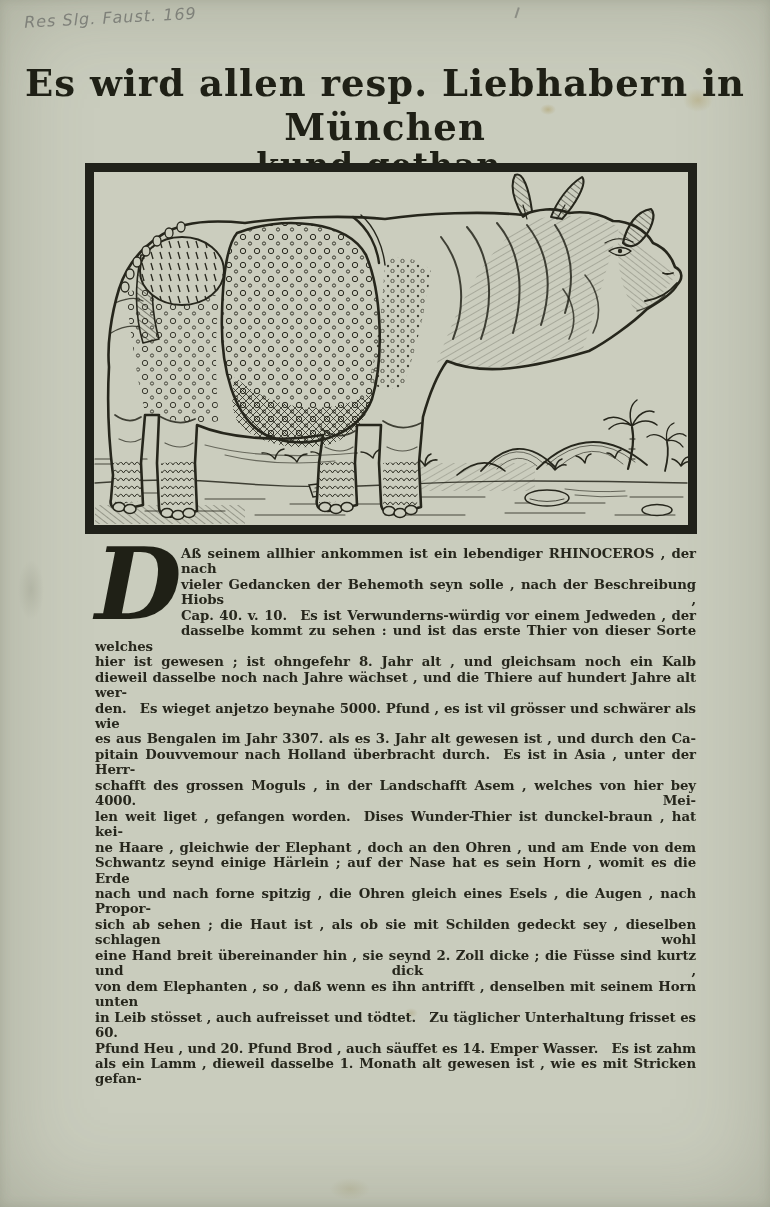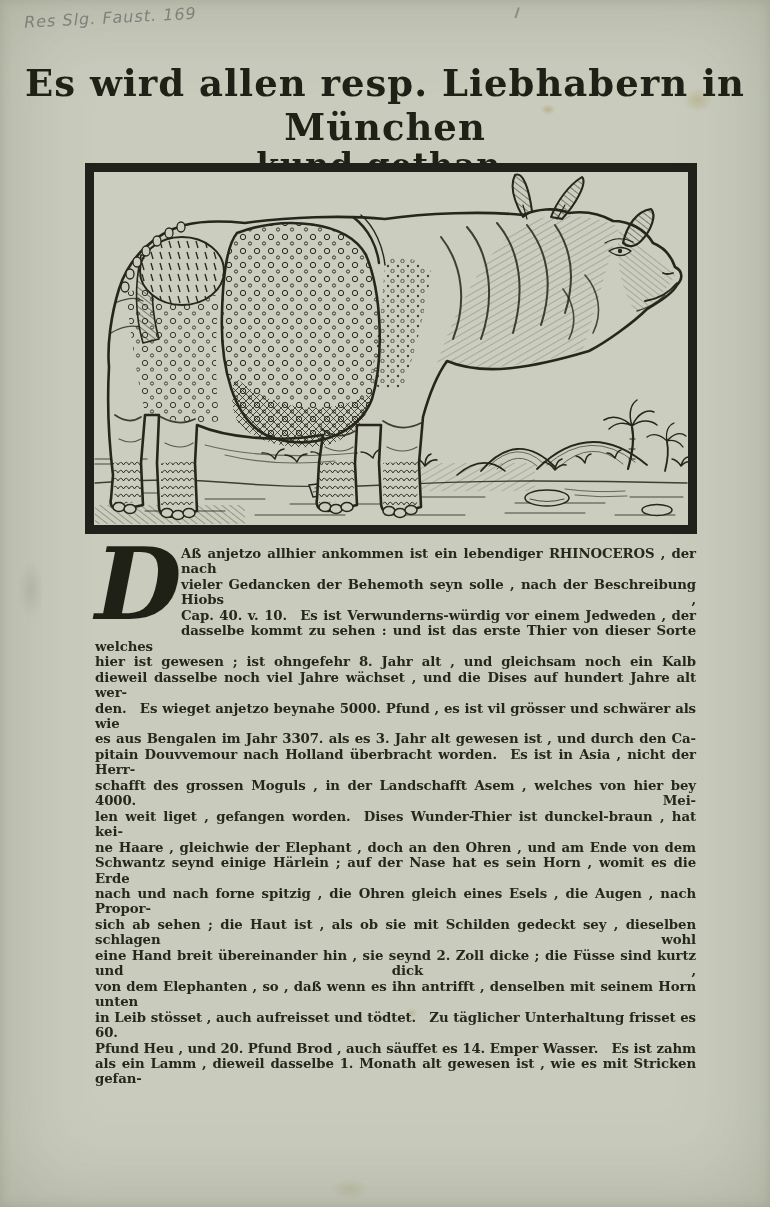--- a/index.html
+++ b/index.html
@@ -248,29 +248,29 @@
       </g>
 
       <rect x="4.5" y="4.5" width="603" height="362" fill="none" stroke="#20211a" stroke-width="9"></rect>
     </svg>
   </figure>
 
   <div class="content">
 
     <section>
       <div class="dropcap">D</div>
-      <div class="line">Aß anjetzo allhier ankommen ist ein lebendiger RHINOCEROS , der nach</div>
+      <div class="line">Aß seinem allhier ankommen ist ein lebendiger RHINOCEROS , der nach</div>
       <div class="line">vieler Gedancken der Behemoth seyn solle , nach der Beschreibung Hiobs ,</div>
       <div class="line">Cap. 40. v. 10. Es ist Verwunderns-würdig vor einem Jedweden , der</div>
       <div class="line">dasselbe kommt zu sehen : und ist das erste Thier von dieser Sorte welches</div>
       <div class="line">hier ist gewesen ; ist ohngefehr 8. Jahr alt , und gleichsam noch ein Kalb</div>
-      <div class="line">dieweil dasselbe noch viel Jahre wächset , und die Dises auf hundert Jahre alt wer-</div>
+      <div class="line">dieweil dasselbe noch nach Jahre wächset , und die Thiere auf hundert Jahre alt wer-</div>
       <div class="line">den. Es wieget anjetzo beynahe 5000. Pfund , es ist vil grösser und schwärer als wie</div>
       <div class="line">es aus Bengalen im Jahr 3307. als es 3. Jahr alt gewesen ist , und durch den Ca-</div>
-      <div class="line">pitain Douvvemour nach Holland überbracht worden. Es ist in Asia , nicht der Herr-</div>
+      <div class="line">pitain Douvvemour nach Holland überbracht durch. Es ist in Asia , unter der Herr-</div>
       <div class="line">schafft des grossen Moguls , in der Landschafft Asem , welches von hier bey 4000. Mei-</div>
       <div class="line">len weit liget , gefangen worden. Dises Wunder-Thier ist dunckel-braun , hat kei-</div>
       <div class="line">ne Haare , gleichwie der Elephant , doch an den Ohren , und am Ende von dem</div>
       <div class="line">Schwantz seynd einige Härlein ; auf der Nase hat es sein Horn , womit es die Erde</div>
       <div class="line">nach und nach forne spitzig , die Ohren gleich eines Esels , die Augen , nach Propor-</div>
       <div class="line">sich ab sehen ; die Haut ist , als ob sie mit Schilden gedeckt sey , dieselben schlagen wohl</div>
       <div class="line">eine Hand breit übereinander hin , sie seynd 2. Zoll dicke ; die Füsse sind kurtz und dick ,</div>
       <div class="line">von dem Elephanten , so , daß wenn es ihn antrifft , denselben mit seinem Horn unten</div>
       <div class="line">in Leib stösset , auch aufreisset und tödtet. Zu täglicher Unterhaltung frisset es 60.</div>
       <div class="line">Pfund Heu , und 20. Pfund Brod , auch säuffet es 14. Emper Wasser. Es ist zahm</div>

